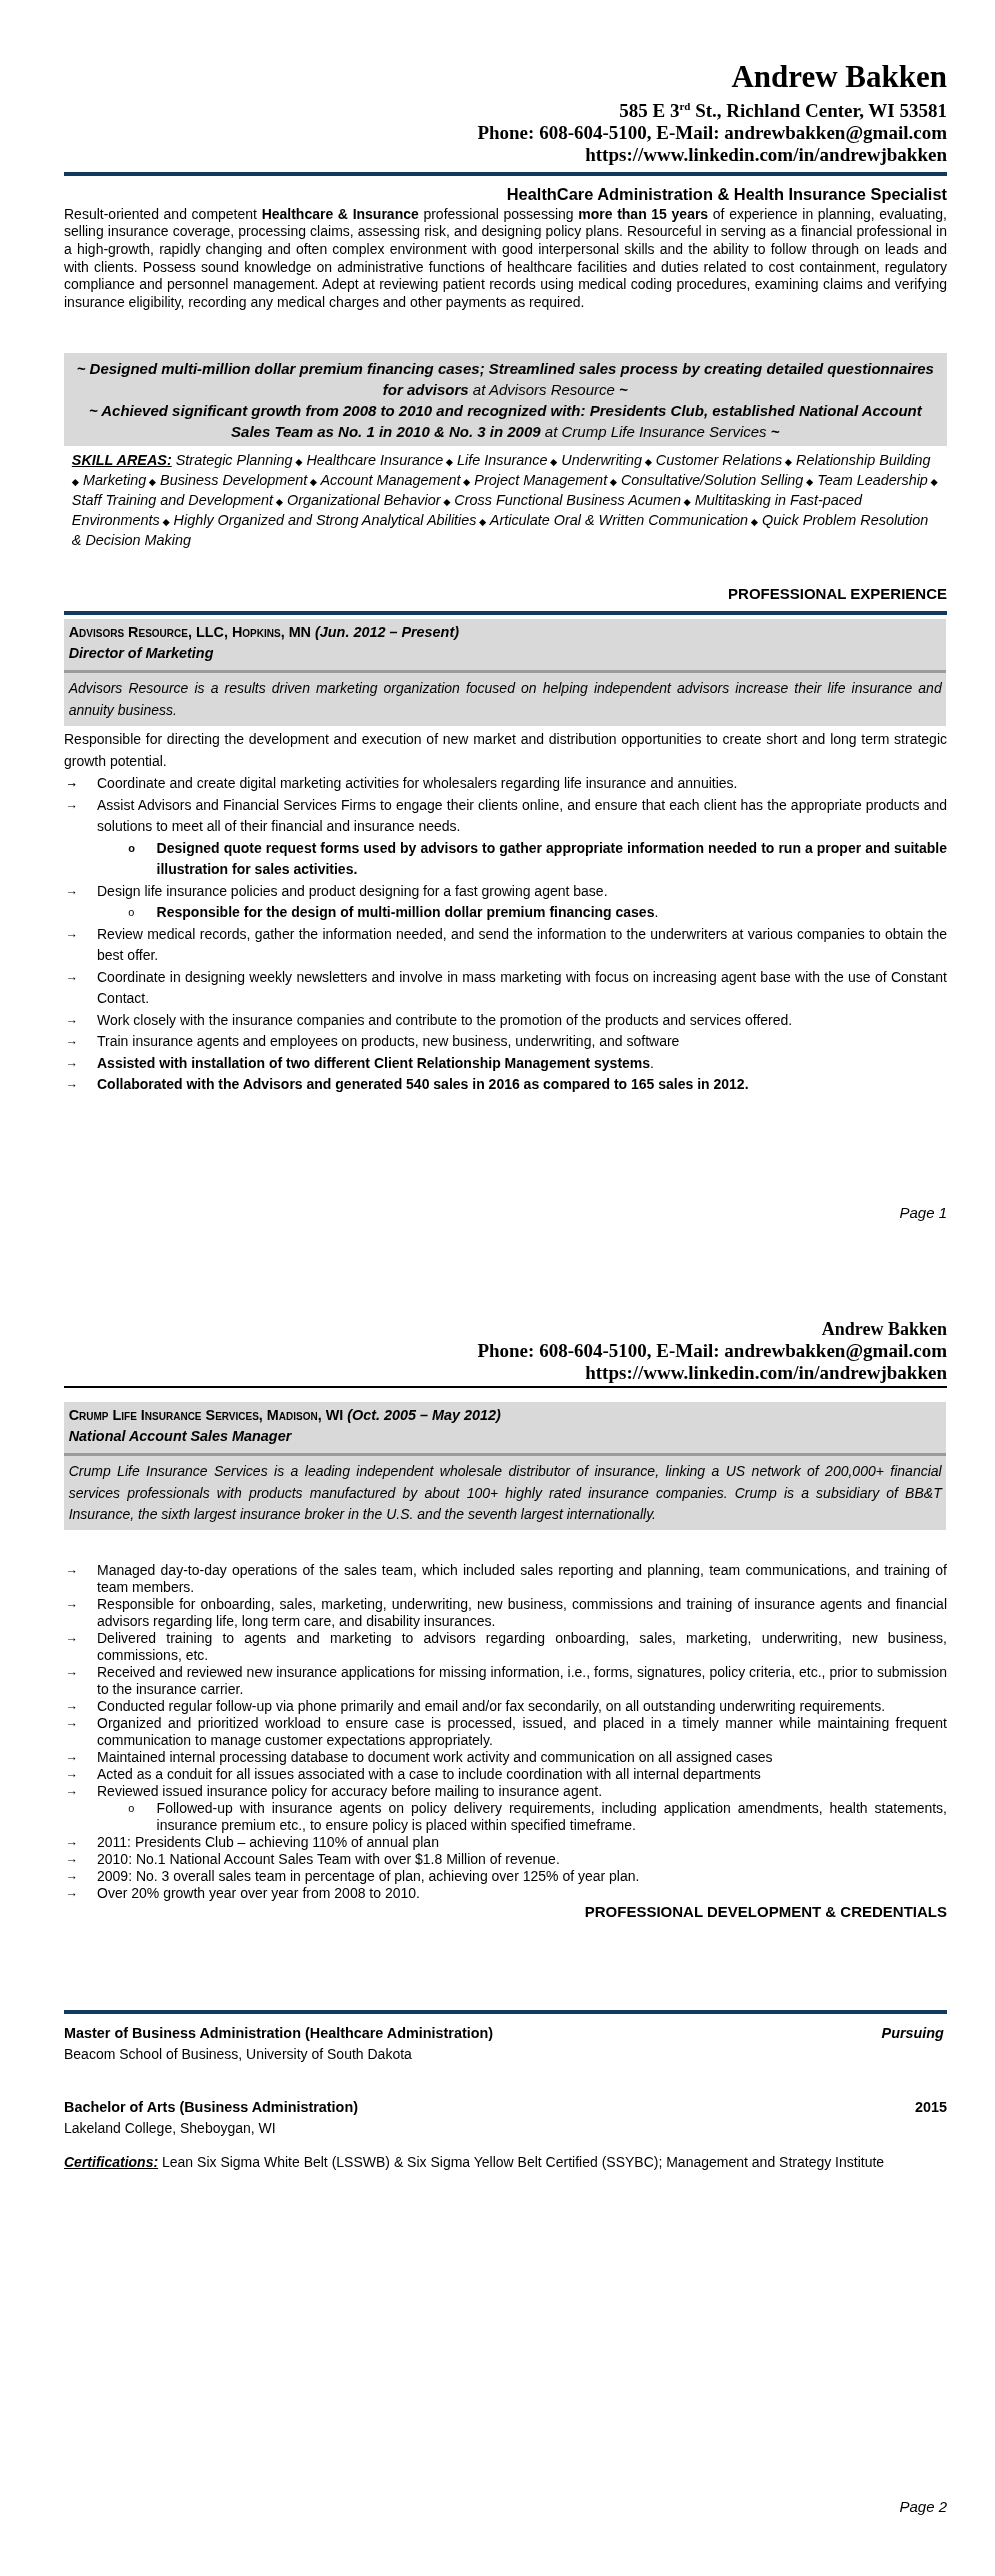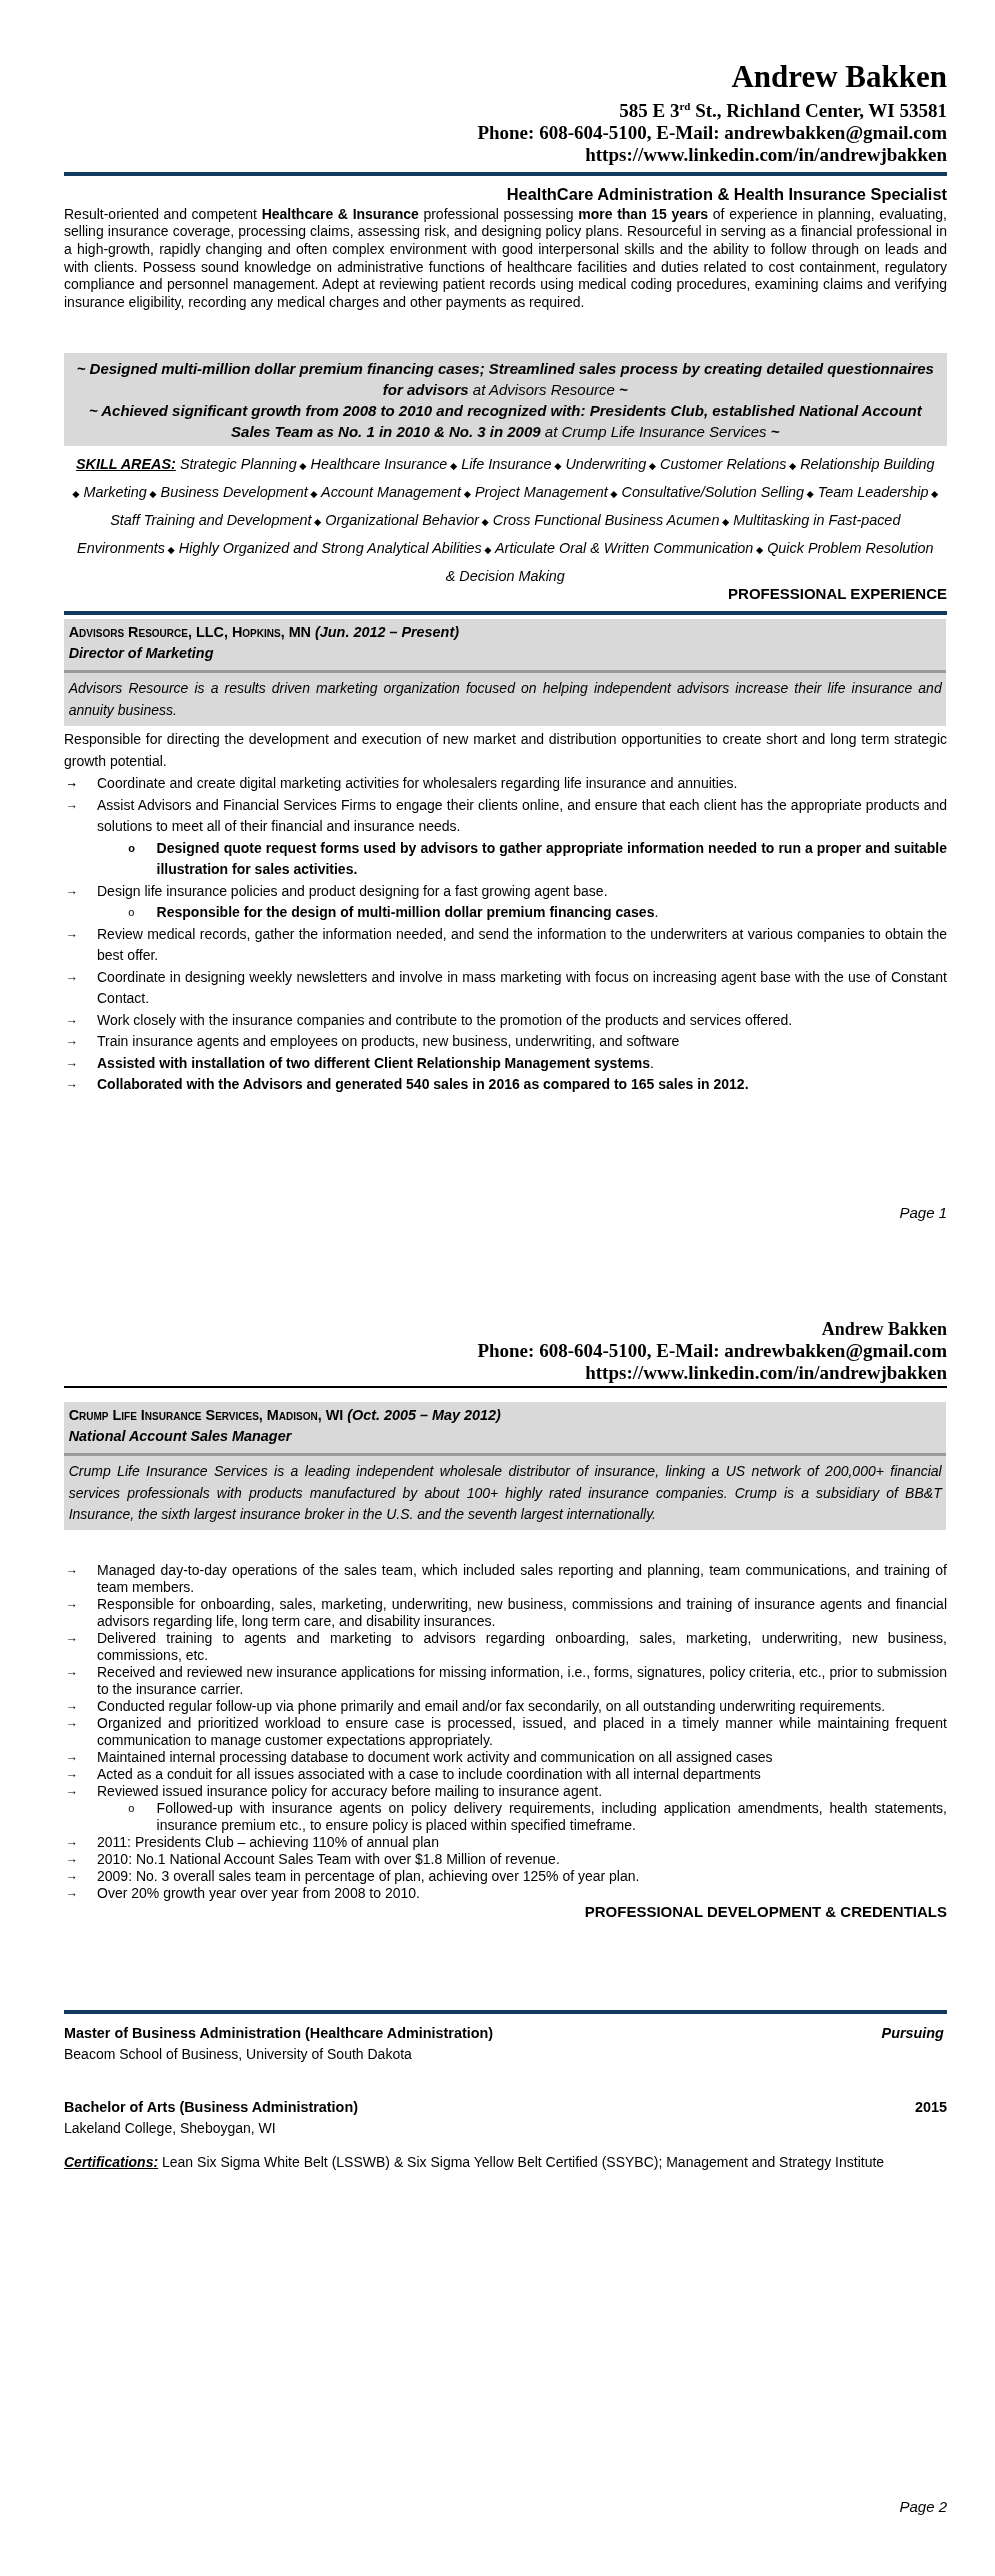--- a/index.html
+++ b/index.html
@@ -12,21 +12,21 @@
   .hdr-name { font-size: 31px; font-weight: bold; line-height: 36px; }
   .hdr-line { font-size: 19px; font-weight: bold; line-height: 22px; }
   .hdr-line sup { font-size: 11px; }
   .rule-blue { height: 3.9px; background: #12395f; }
   .rule-black { height: 1.6px; background: #000; }
   .title { font-size: 16.4px; font-weight: bold; line-height: 20.3px; }
   .para { font-size: 14px; line-height: 17.6px; text-align: justify; }
   .highlight { background: #d9d9d9; padding: 4.7px 7.8px; font-size: 15px; line-height: 21px; font-style: italic; text-align: center; }
   .highlight b { font-weight: bold; }
   .highlight .plain { font-weight: normal; }
-  .skills { font-size: 14.4px; line-height: 26px; font-style: italic; text-align: center; padding: 0 7.8px; }
+  .skills { font-size: 14.4px; line-height: 19px; font-style: italic; padding: 0 7.8px; }
   .skills .label { font-weight: bold; text-decoration: underline; }
   .section-h { font-size: 15px; font-weight: bold; line-height: 19px; }
   .job-band { background: #d9d9d9; padding: 3.1px 4.7px 0 4.7px; }
   .job-company { font-size: 14.4px; line-height: 21px; font-weight: bold; font-variant: small-caps; }
   .job-company .dates { font-style: italic; font-variant: normal; }
   .job-role { font-size: 14.4px; line-height: 21px; font-weight: bold; font-style: italic; }
   .job-sep { height: 3.1px; background: #9a9a9a; margin: 6.2px -4.7px 4.7px -4.7px; }
   .job-desc { font-size: 14px; line-height: 21.5px; font-style: italic; text-align: justify; padding-bottom: 4.7px; }
   ul.arrows { list-style: none; margin: 0; padding: 0; }
   ul.arrows > li { position: relative; padding-left: 33px; font-size: 14px; text-align: justify; }

